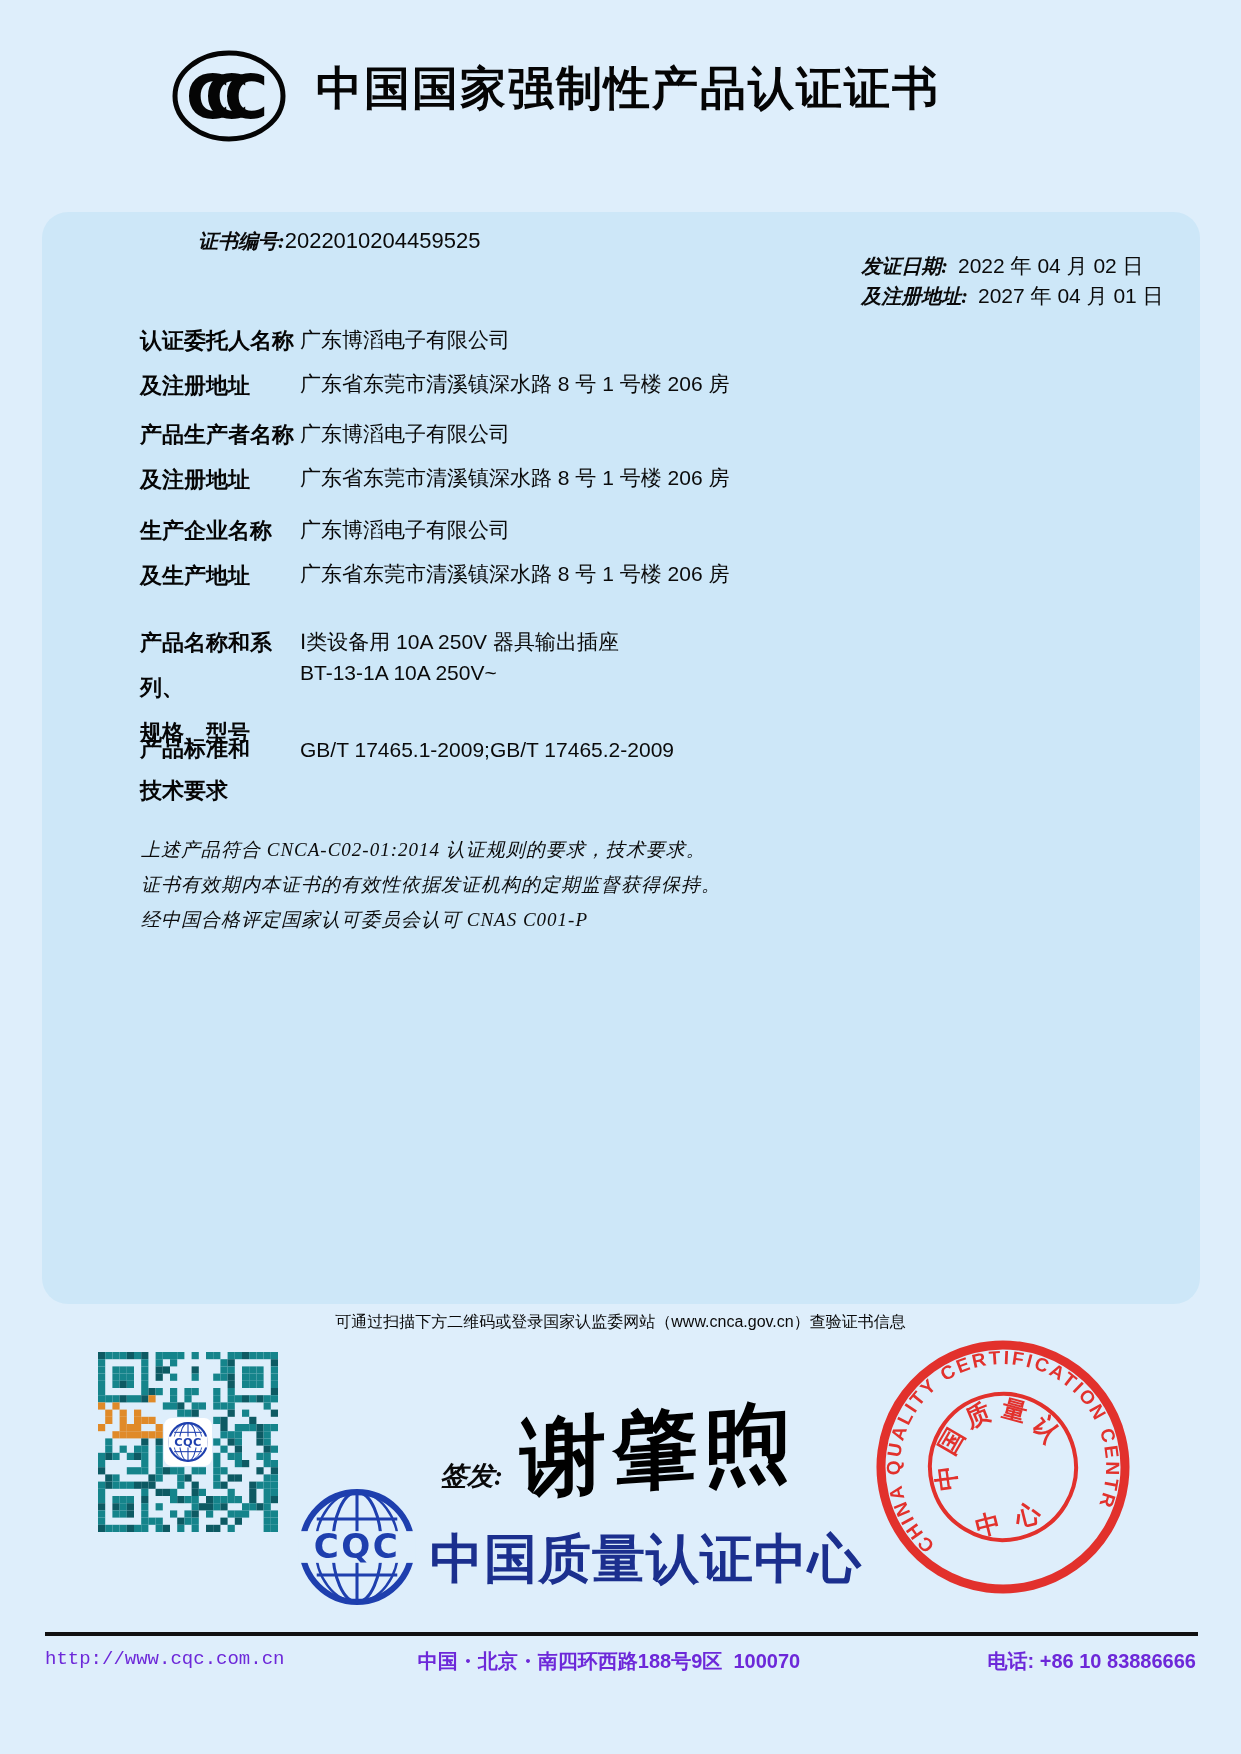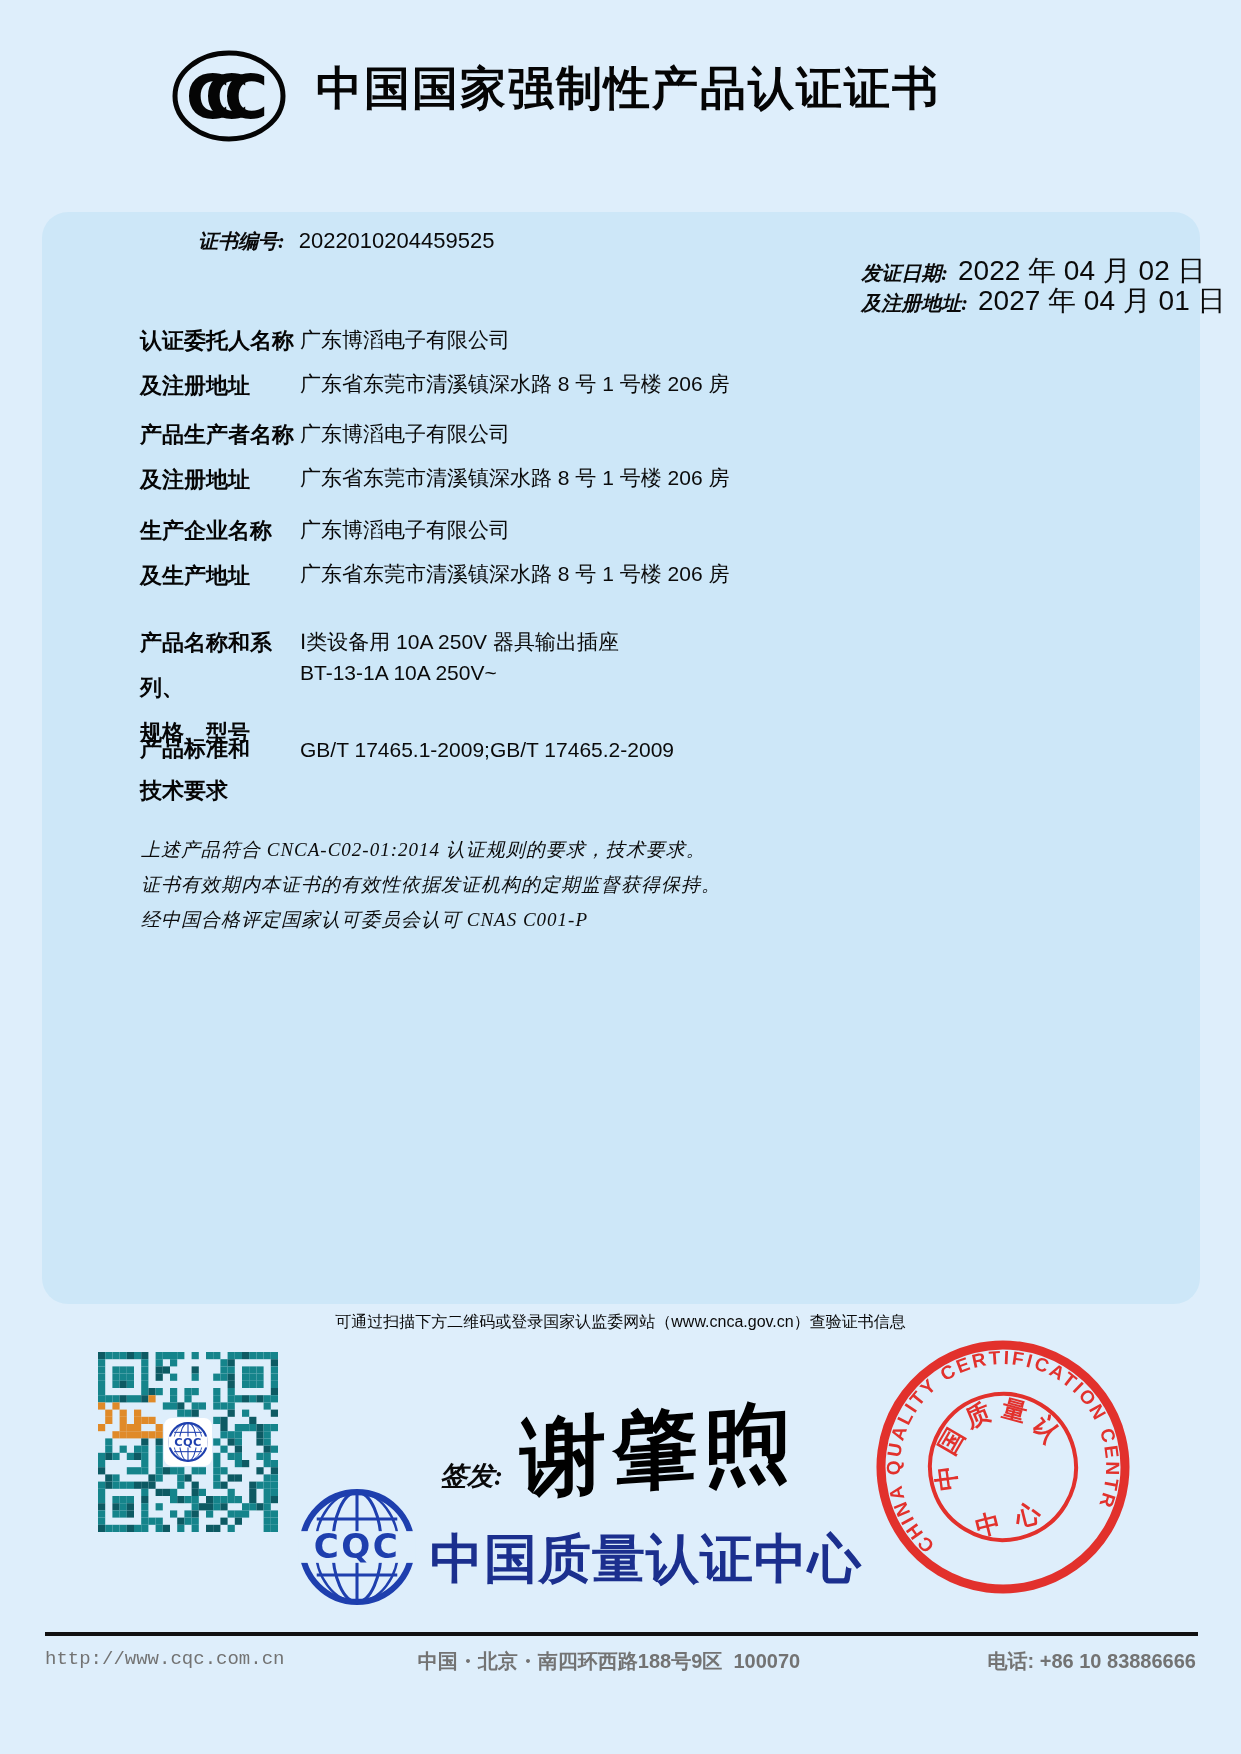--- a/index.html
+++ b/index.html
@@ -16,25 +16,25 @@
     font-size:46px;font-weight:900;letter-spacing:2px;color:#050505;
     font-family:"Liberation Sans",sans-serif;
   }
   
   #panel{
     position:absolute;left:42px;top:212px;width:1158px;height:1092px;
     background:#cde7f8;border-radius:26px;
   }
   .kaiti{font-family:"Liberation Serif",serif;font-style:italic;font-weight:bold;}
   #cert-number-row{position:absolute;left:198px;top:228px;font-size:21px;}
-  #cert-number-row .lbl{font-size:20px;margin-right:14px;text-align:center;}
+  #cert-number-row .lbl{font-size:20px;text-align:center;}
   #cert-number-row .val{font-size:22px;font-style:normal;}
   .date-line{position:absolute;left:838px;font-size:21px;white-space:pre;}
   .date-line .lbl{font-size:20px;margin-right:10px;}
-  .date-line .val{font-size:28px;text-align:right;}
+  .date-line .val{font-size:21px;text-align:right;}
   #issue-date-line{top:228px;}
   #expiry-date-line{top:258px;}
   
   .row{position:absolute;left:140px;display:flex;width:1000px;}
   .row-label{width:160px;font-weight:bold;font-size:22px;line-height:45px;color:#050505;}
   .row-value{font-size:21px;line-height:44px;}
   .row.tight .row-value{line-height:31px;padding-top:6px;}
   .row.std .row-label{line-height:42px;}
   
   #statements{
@@ -64,21 +64,21 @@
   
   #cqc-globe{position:absolute;left:296px;top:1486px;width:122px;height:122px;}
   #cqc-name{
     position:absolute;left:430px;top:1524px;font-size:53px;font-weight:900;
     letter-spacing:1px;color:#1b2f8e;
   }
   
   #stamp{position:absolute;left:866px;top:1330px;width:274px;height:274px;transform:rotate(-14deg);opacity:.93;}
   
   #footer-line{position:absolute;left:45px;top:1632px;width:1153px;height:4px;background:#111;}
-  .footer-text{position:absolute;top:1648px;font-size:20px;color:#737373;white-space:pre;}
+  .footer-text{position:absolute;top:1648px;font-size:20px;color:#6d28d9;white-space:pre;}
   #footer-url{left:45px;font-family:"Liberation Mono",monospace;font-size:19px;}
   #footer-address{left:0;width:1218px;text-align:center;font-weight:600;}
   #footer-phone{right:45px;font-weight:600;padding-left:44px;}
 </style>
 </head>
 <body>
 
 <div id="page">
 
   <svg id="ccc-logo" width="118" height="96" viewBox="0 0 118 96">

